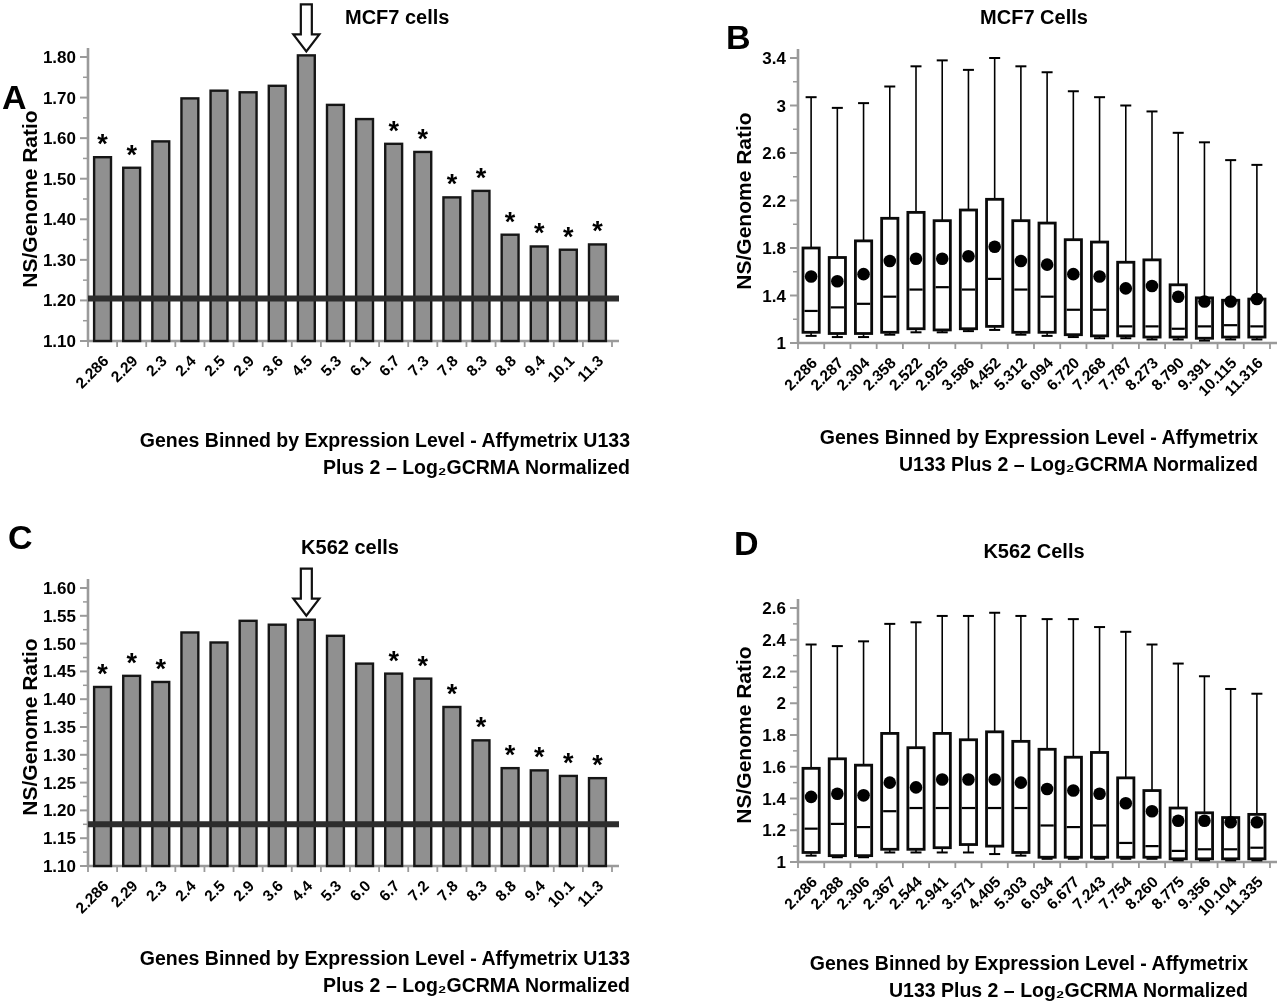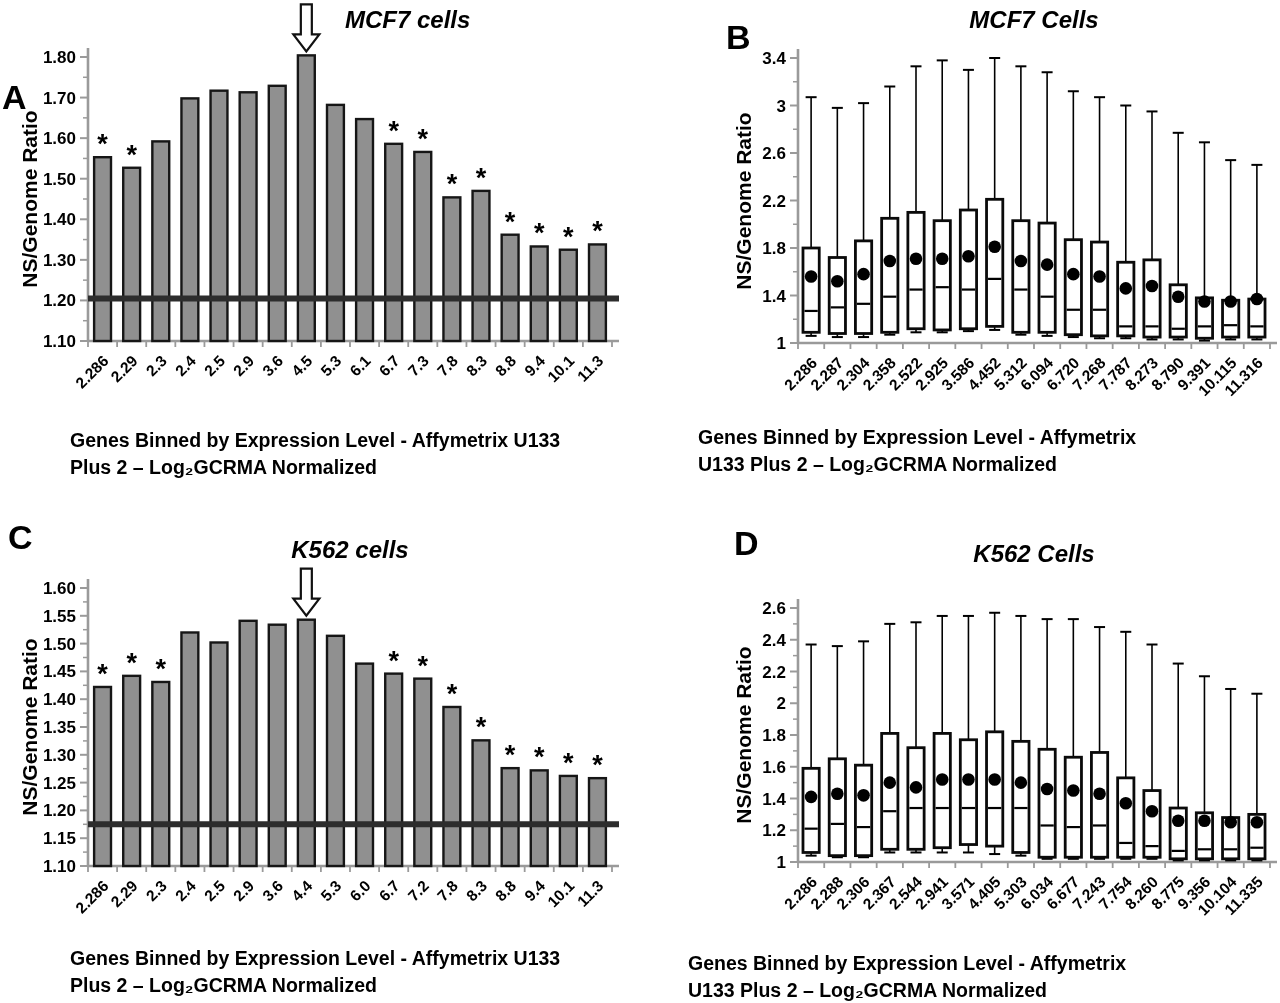--- a/index.html
+++ b/index.html
@@ -9,32 +9,32 @@
   #pB{left:640px;top:0;width:640px;height:510px;}
   #pC{left:0;top:510px;width:640px;height:493px;}
   #pD{left:640px;top:510px;width:640px;height:493px;}
   .panel svg{position:absolute;left:0;top:0;}
   svg text{font-family:"Liberation Sans","DejaVu Sans",sans-serif;}
   .panel-letter{position:absolute;font-size:34px;font-weight:bold;line-height:1;}
   #pA .panel-letter{left:2px;top:80px;}
   #pB .panel-letter{left:86px;top:20px;}
   #pC .panel-letter{left:8px;top:10px;}
   #pD .panel-letter{left:94px;top:16px;}
-  .panel-title{position:absolute;font-size:24px;font-weight:bold;white-space:nowrap;font-style:italic;}
+  .panel-title{position:absolute;font-size:20px;font-weight:bold;white-space:nowrap;}
   #pA .panel-title{left:345px;top:6px;}
   #pB .panel-title{left:158px;top:6px;width:472px;text-align:center;}
   #pC .panel-title{left:88px;top:26px;width:524px;text-align:center;}
   #pD .panel-title{left:158px;top:30px;width:472px;text-align:center;}
   .y-title{position:absolute;font-size:21px;font-weight:bold;white-space:nowrap;
            transform:translate(-50%,-50%) rotate(-90deg);}
   #pA .y-title{left:30px;top:199px;}
   #pB .y-title{left:104px;top:201px;}
   #pC .y-title{left:30px;top:217px;}
   #pD .y-title{left:104px;top:225px;}
-  .x-caption{position:absolute;font-size:19.5px;font-weight:bold;text-align:left;line-height:27px;width:560px;}
+  .x-caption{position:absolute;font-size:19.5px;font-weight:bold;text-align:right;line-height:27px;width:560px;}
   #pA .x-caption{left:70px;top:427px;}
   #pB .x-caption{left:58px;top:424px;}
   #pC .x-caption{left:70px;top:435px;}
   #pD .x-caption{left:48px;top:440px;}
 </style>
 </head>
 <body>
 
 <div>
 

